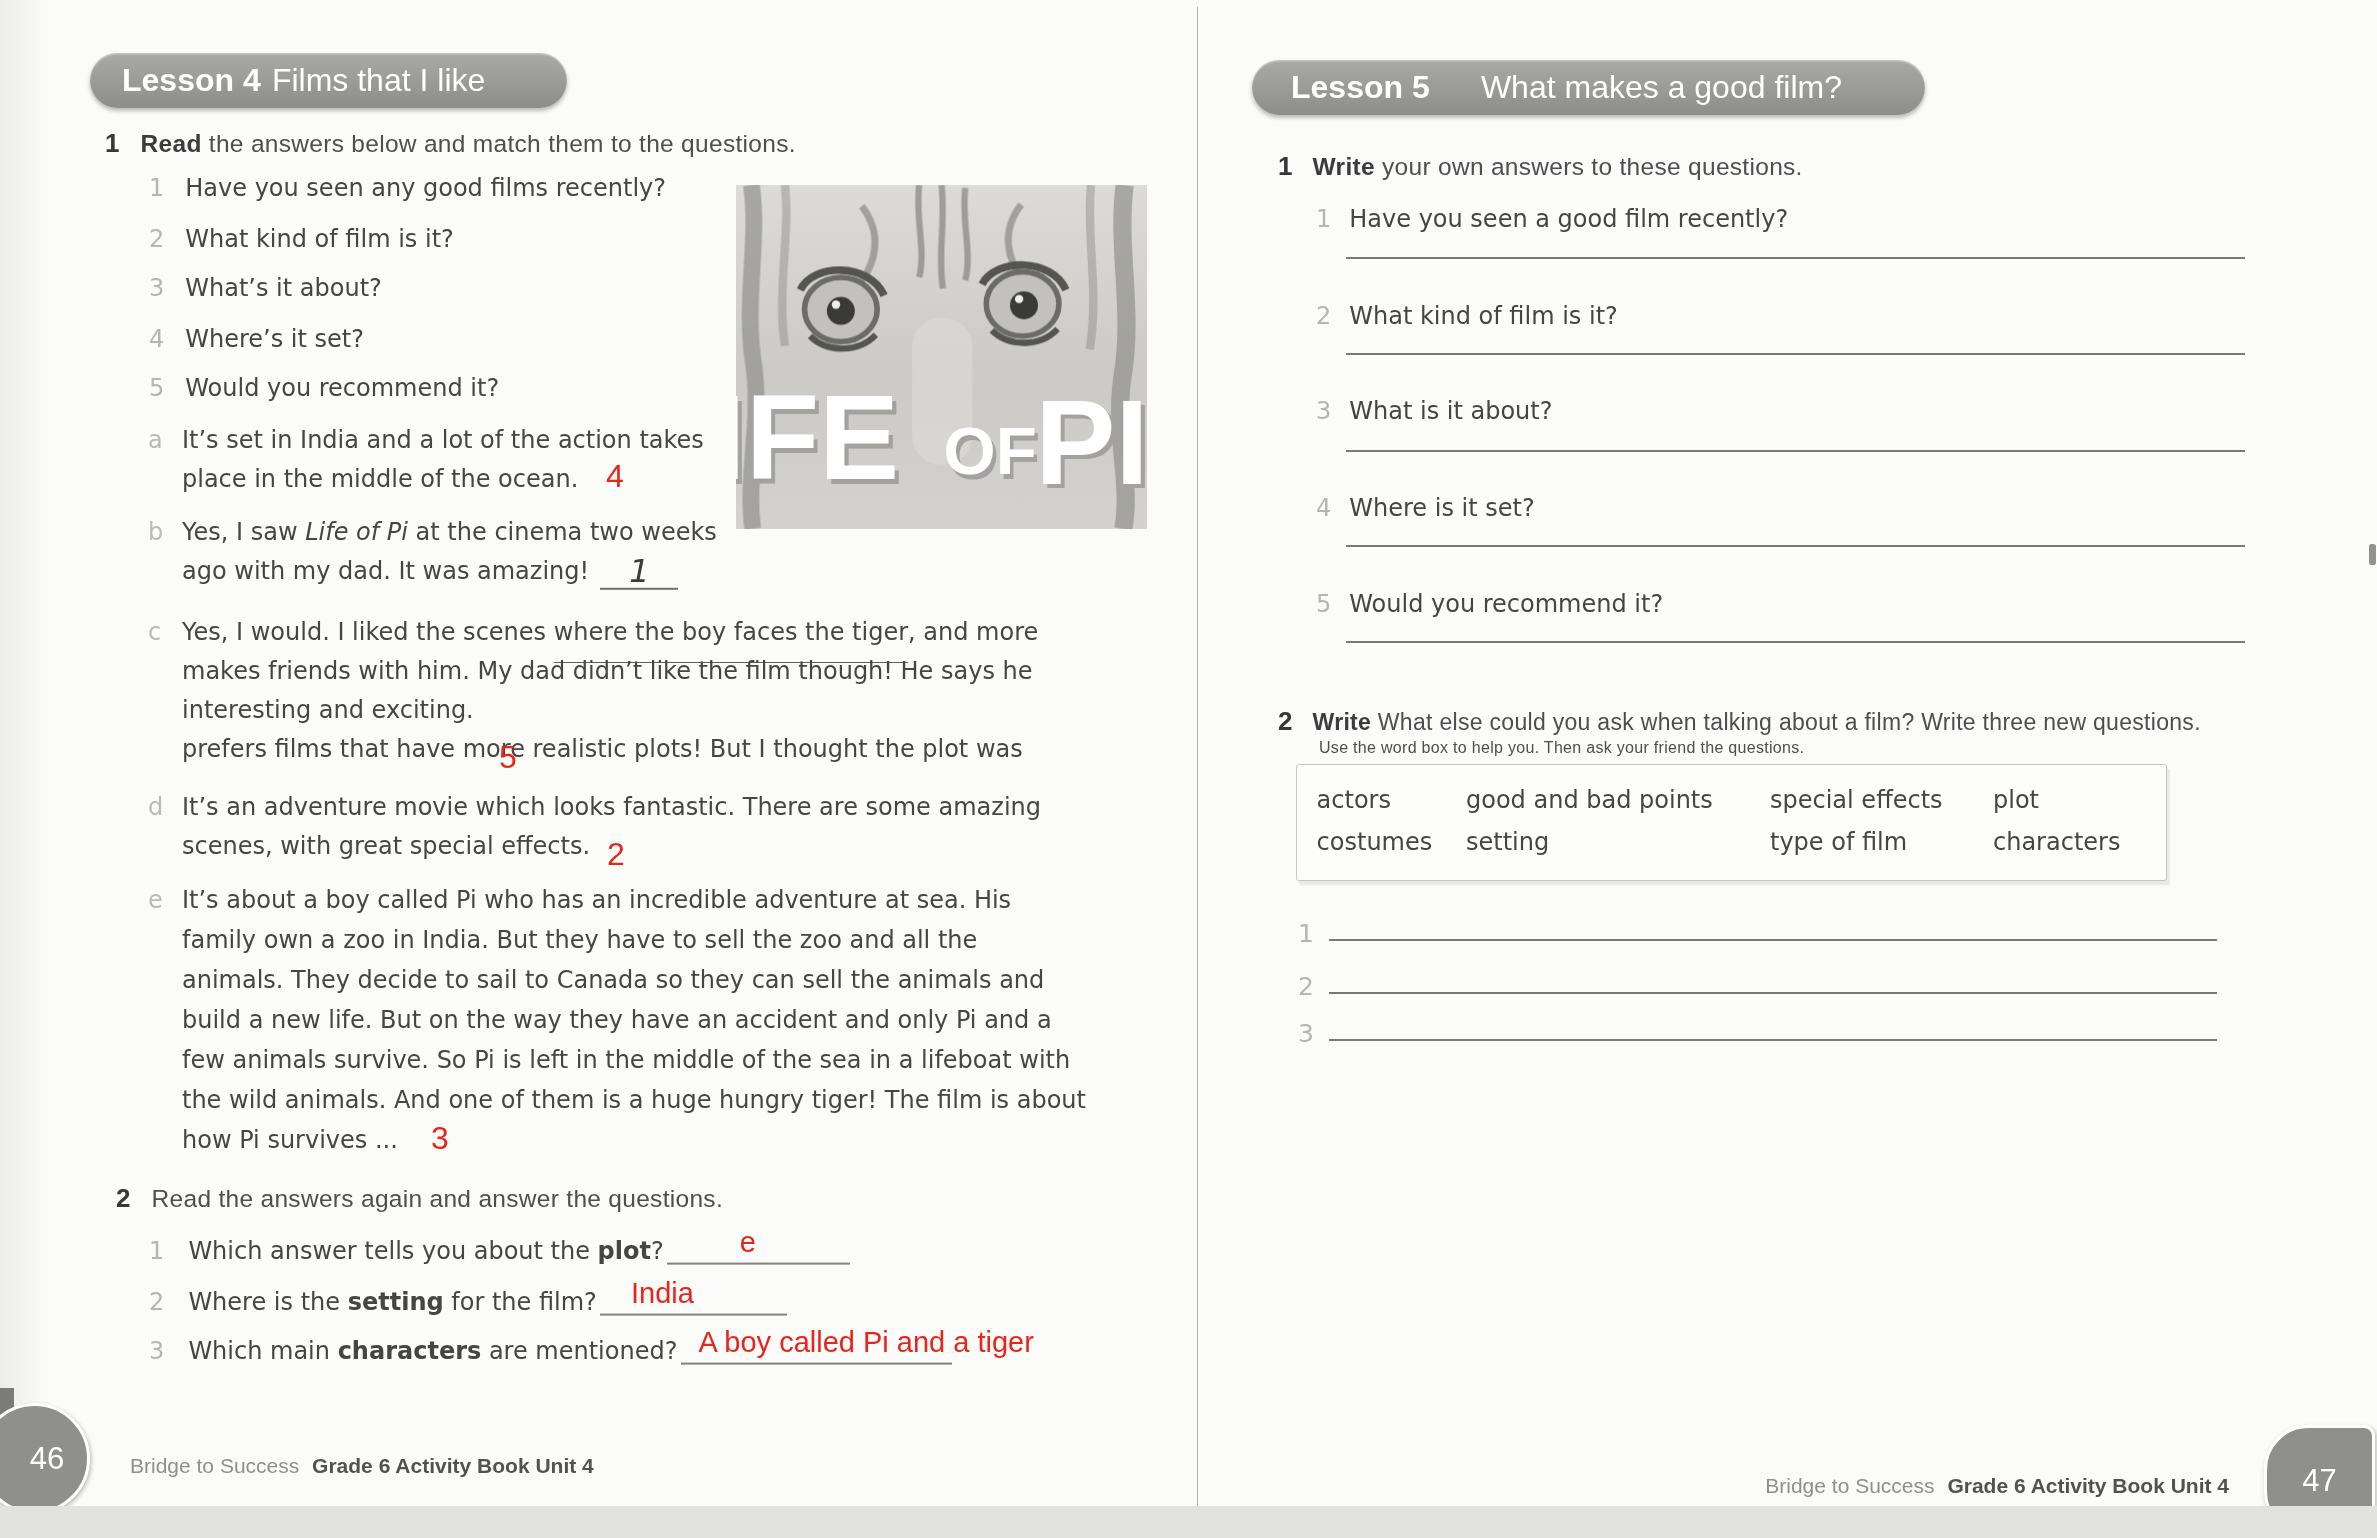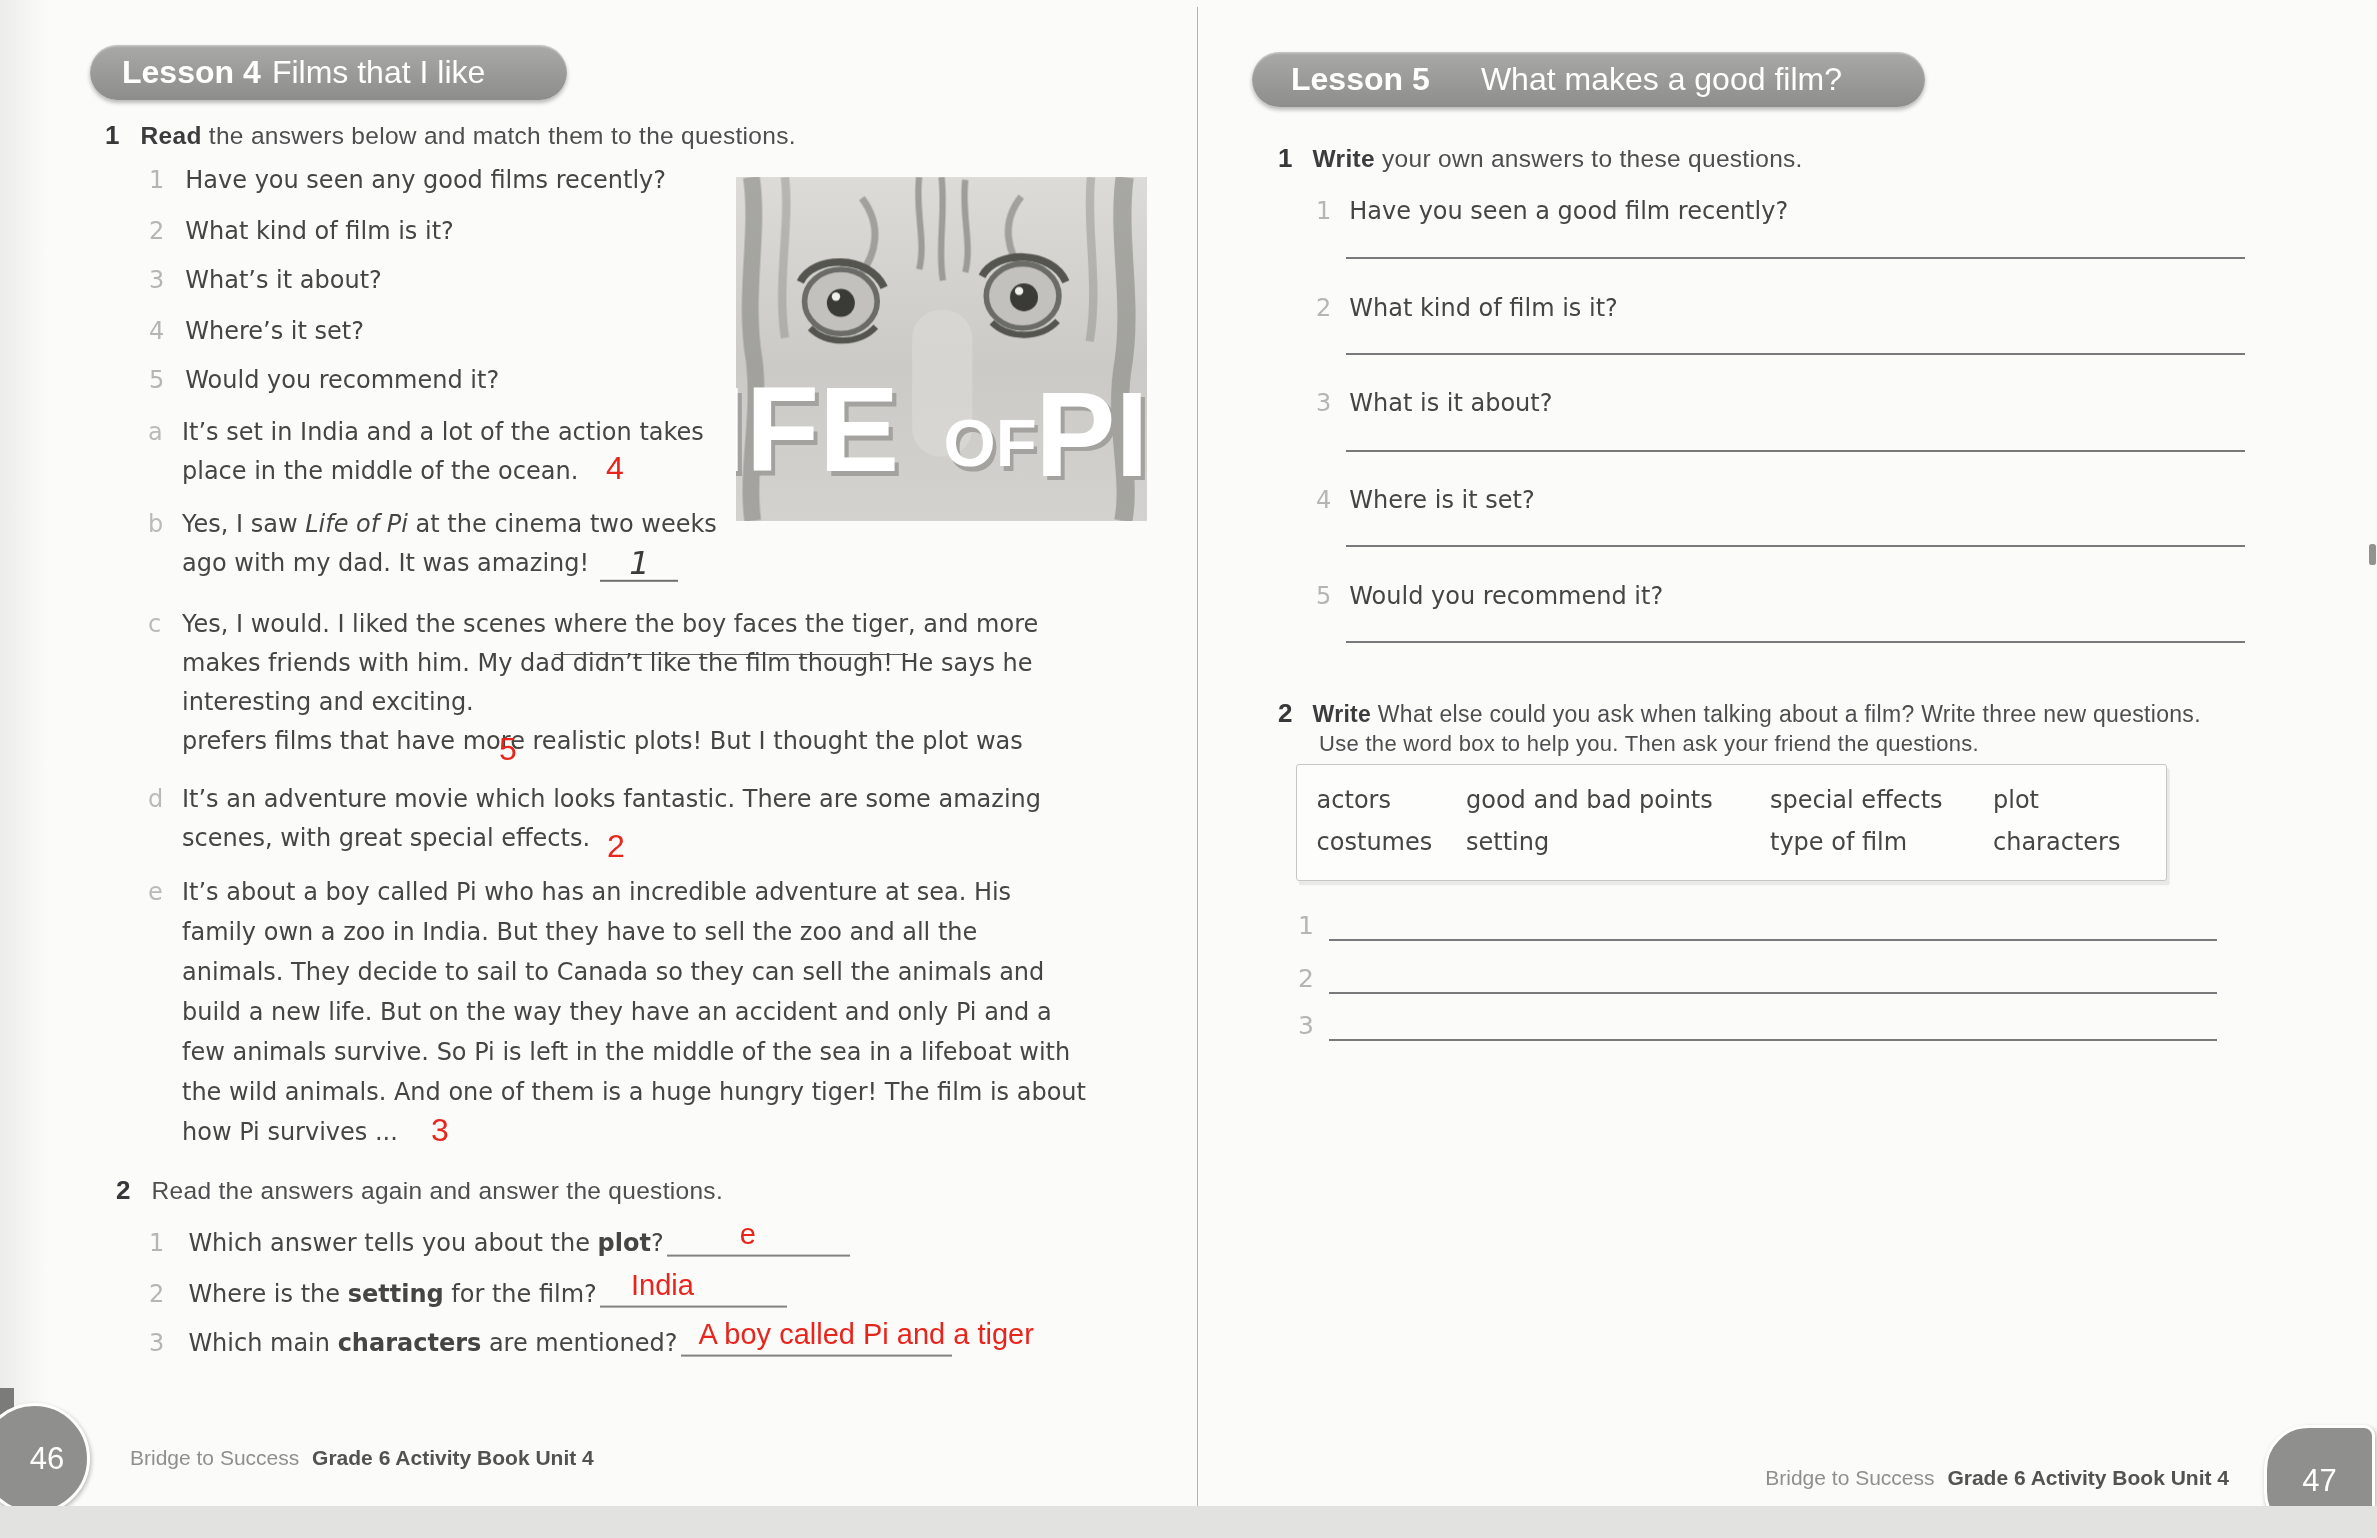--- a/index.html
+++ b/index.html
@@ -1,18 +1,18 @@
 <!DOCTYPE html>
 <html style="font-size:11.2px"><head>
 <meta charset="utf-8">
 <style>
   html,body{margin:0;padding:0;background:#efefed;}
   #canvas{position:relative;width:2377px;height:1538px;background:#fbfbf9;overflow:hidden;
           font-family:"Liberation Sans",sans-serif;}
-  .abs{position:absolute;}
+  .abs{position:absolute;margin-top:8px;}
   
   .edge-shade{position:absolute;left:0;top:0;width:49px;height:1538px;
     background:linear-gradient(to right,rgba(0,0,0,.06),rgba(0,0,0,0));}
   .divider{position:absolute;left:1197px;top:7px;width:1.4px;height:1503px;background:#b3b3b1;}
   .bottom-band{position:absolute;left:0;top:1506px;width:2377px;height:32px;background:#e2e2e0;}
   
   .badge{position:absolute;height:55px;border-radius:29px;
     background:linear-gradient(#a9a9a7,#8d8d8b);
     box-shadow:0 2.8px 4.2px rgba(0,0,0,.28), inset 0 1.4px 1.4px rgba(255,255,255,.35);
     color:#ffffff;font-size:32px;display:flex;align-items:center;white-space:nowrap;}
@@ -221,21 +221,21 @@
   <div class="abs" style="left:1316px;top:486px;"><span class="qnum">4</span><span class="hand" style="margin-left:18px;">Where is it set?</span></div>
   <div class="wline" style="left:1346px;top:545px;width:899px;"></div>
 
   <div class="abs" style="left:1316px;top:582px;"><span class="qnum">5</span><span class="hand" style="margin-left:18px;">Would you recommend it?</span></div>
   <div class="wline" style="left:1346px;top:641px;width:899px;"></div>
 
   <div class="abs" style="left:1278px;top:698px;">
     <span class="exnum">2</span>
     <span class="instr" style="margin-left:17px;font-size:23px;"><b>Write</b><span> What else could you ask when talking about a film? Write three new questions.</span></span>
   </div>
-  <div class="abs instr" style="left:1319px;top:731px;font-size:22px;">Use the word box to help you. Then ask your friend the questions.</div>
+  <div class="abs instr" style="left:1319px;top:731px;font-size:16px;">Use the word box to help you. Then ask your friend the questions.</div>
 
   <div class="word-box">
     <span class="wb-word" style="left:19.6px;top:21px;">actors</span>
     <span class="wb-word" style="left:19.6px;top:63px;">costumes</span>
     <span class="wb-word" style="left:169px;top:21px;">good and bad points</span>
     <span class="wb-word" style="left:169px;top:63px;">setting</span>
     <span class="wb-word" style="left:473px;top:21px;">special effects</span>
     <span class="wb-word" style="left:473px;top:63px;">type of film</span>
     <span class="wb-word" style="left:696px;top:21px;">plot</span>
     <span class="wb-word" style="left:696px;top:63px;">characters</span>

